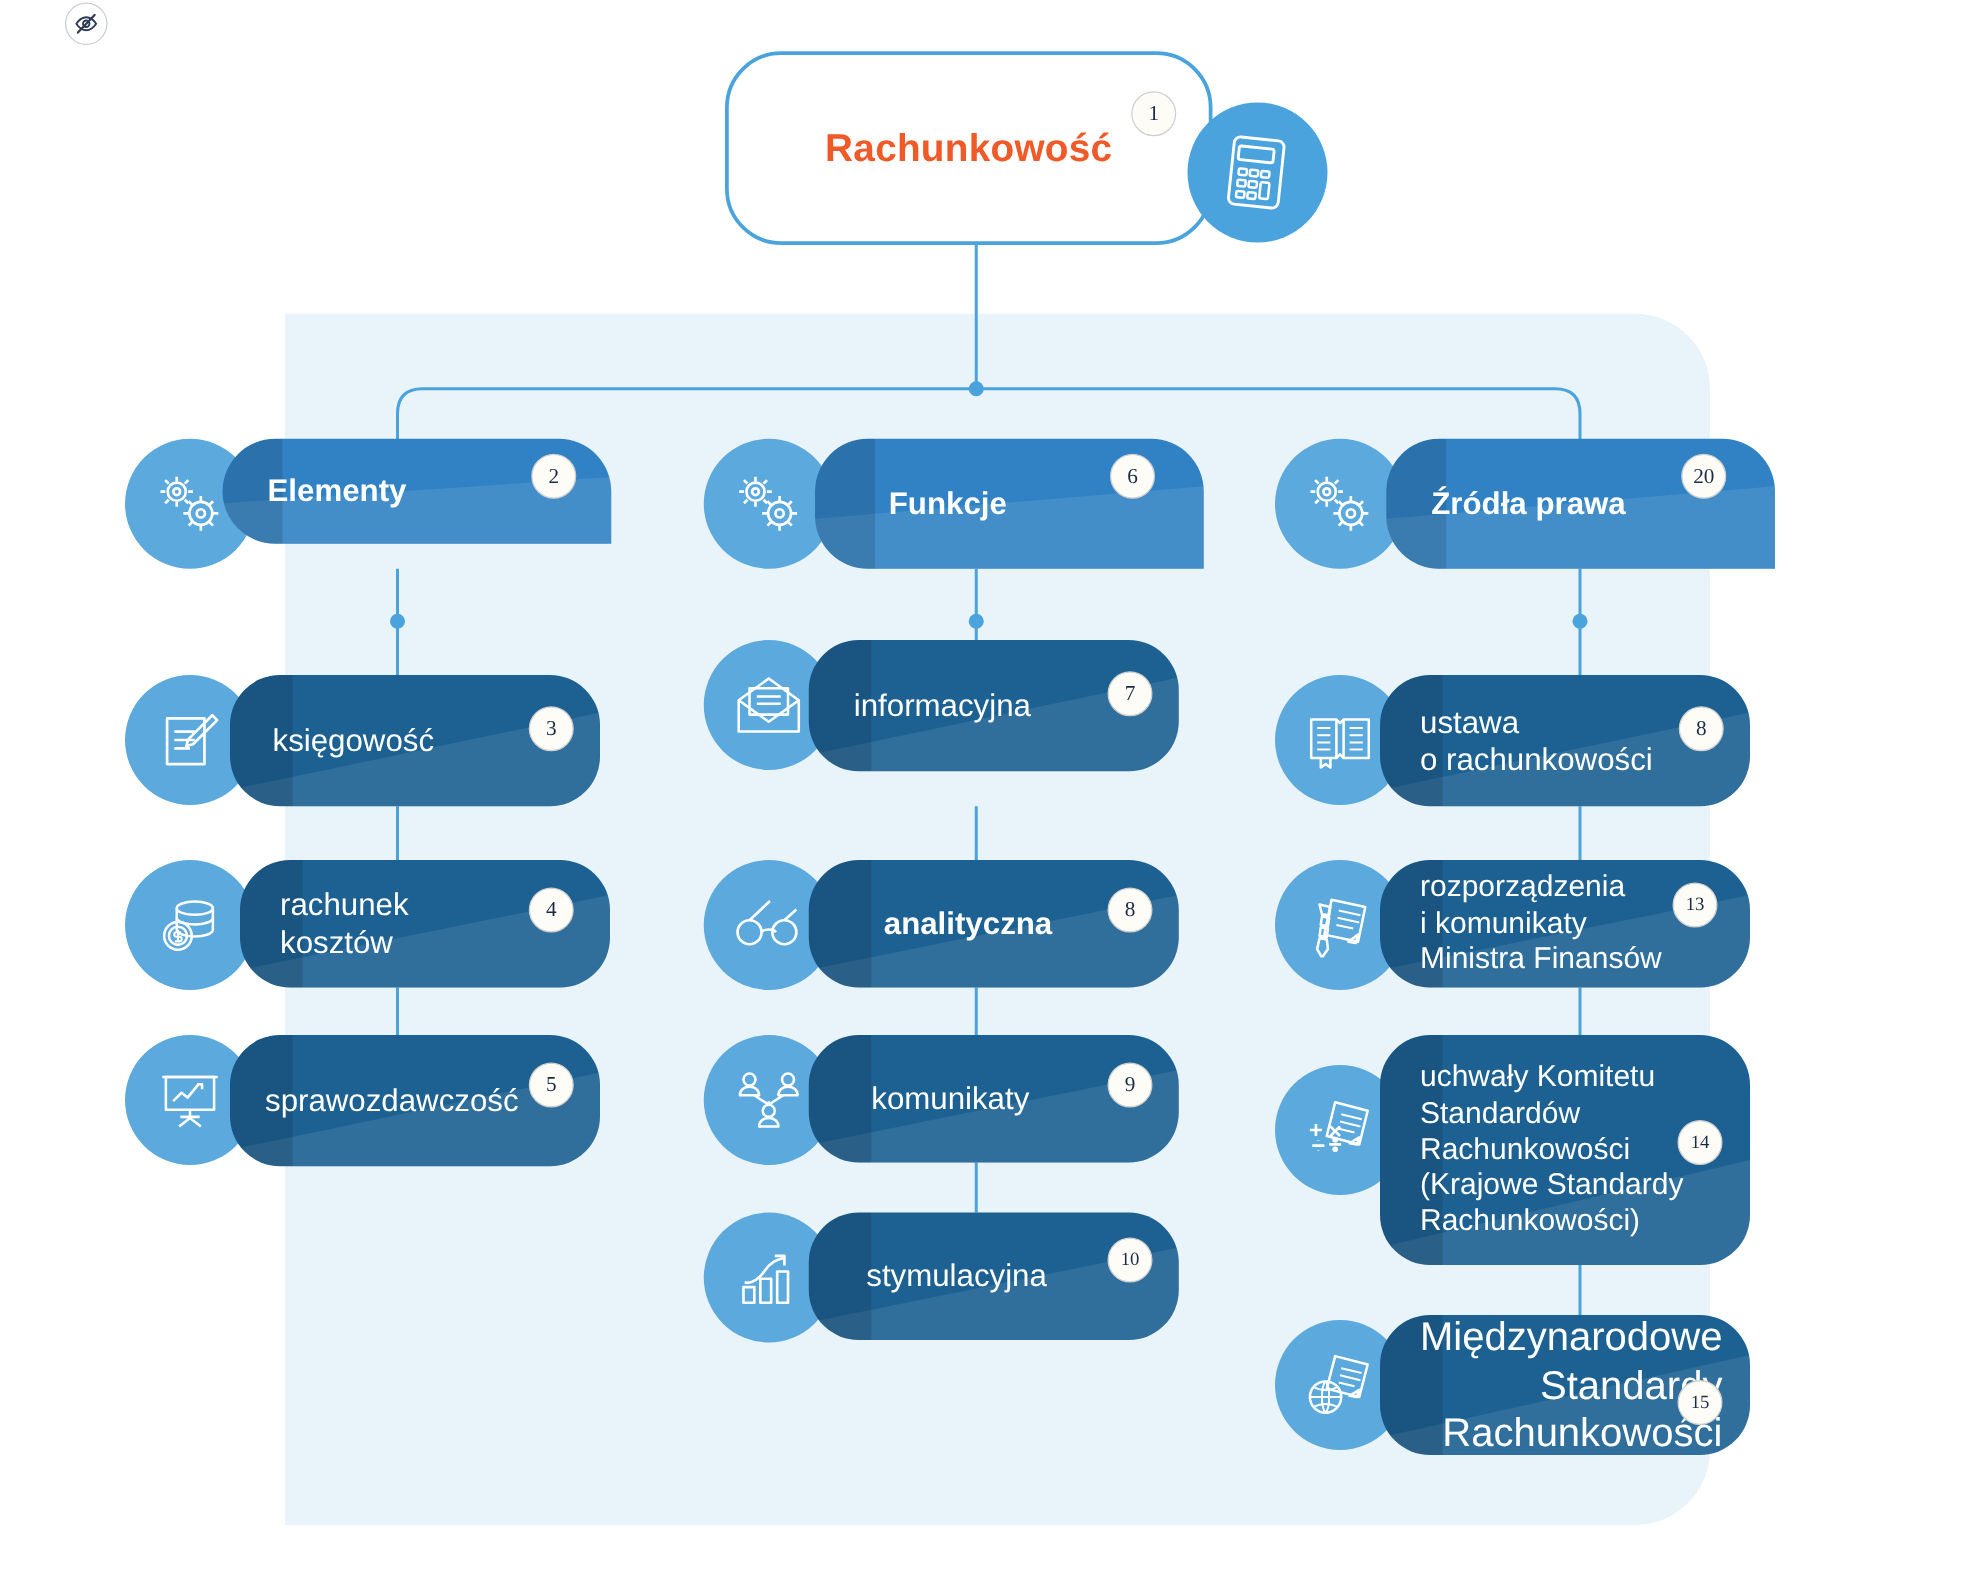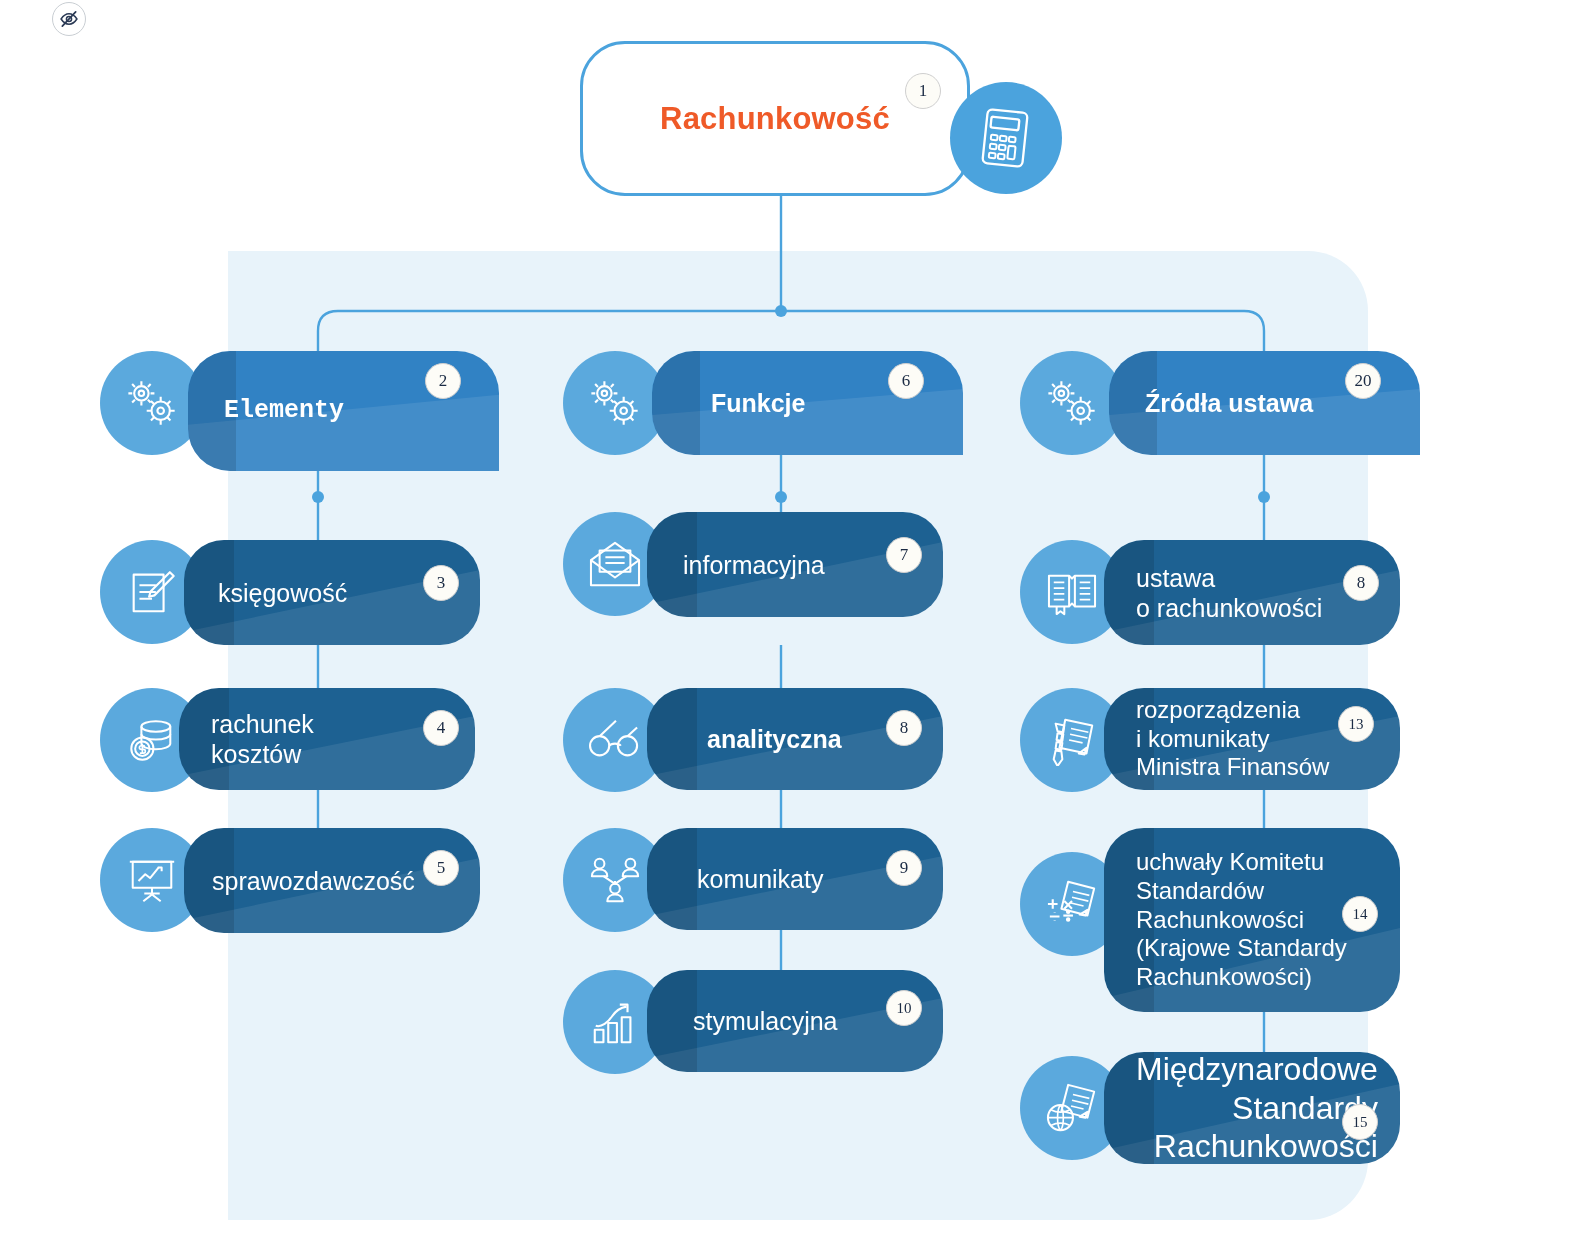--- a/index.html
+++ b/index.html
@@ -130,21 +130,21 @@
       <g stroke-width="2.2">
         <path d="M20 5.5v4M20 26.5v4M6.5 18h4M29.5 18h4M10.4 8.4l2.9 2.9M26.7 24.7l2.9 2.9M29.6 8.4l-2.9 2.9M13.3 24.7l-2.9 2.9"></path>
       </g>
       <circle cx="40" cy="36" r="9.5"></circle>
         <circle cx="40" cy="36" r="3.4"></circle>
       <g stroke-width="2.2">
         <path d="M40 21.5v5M40 45.5v5M25.5 36h5M49.5 36h5M29.9 25.9l3.5 3.5M46.6 42.6l3.5 3.5M50.1 25.9l-3.5 3.5M33.4 42.6l-3.5 3.5"></path>
       </g>
     </svg>
   </div>
-  <div class="box" style="left:88px;top:0;width:311px;height:120px;font-family:Liberation Mono, monospace;">
+  <div class="box" style="left:78px;top:0;width:311px;height:84px;">
     <svg class="sheen" viewBox="0 0 311 104" preserveAspectRatio="none">
         <polygon points="0,64 311,38 311,104 0,104" fill="#ffffff" opacity="0.09"></polygon>
       </svg>
     <div class="wedge" style="width:48px;border-radius:42px 0 0 42px;"></div>
     <span class="txt" style="margin-left:36px;">Elementy</span>
   </div>
   <div class="badge" style="left:325px;top:12px;">2</div>
 </div>
 
 <div class="node leaf" style="left:100px;top:540px;width:380px;height:105px;">
@@ -169,21 +169,21 @@
   <div class="circle ico">
     <svg width="54" height="52" viewBox="0 0 56 54" fill="none" stroke="#ffffff" stroke-width="2.1">
       <ellipse cx="32" cy="13" rx="15" ry="5.5"></ellipse>
       <path d="M17 13v18c0 3 6.7 5.5 15 5.5s15-2.5 15-5.5V13"></path>
       <path d="M17 21c0 3 6.7 5.5 15 5.5s15-2.5 15-5.5"></path>
       <circle cx="18" cy="36" r="11.5"></circle>
       <circle cx="18" cy="36" r="7.5"></circle>
       <path d="M18 31v10M20.6 33h-3.8a1.9 1.9 0 000 3.8h2.4a1.9 1.9 0 010 3.8h-3.8" stroke-width="1.7"></path>
     </svg>
   </div>
-  <div class="box" style="left:79px;top:0;width:296px;height:102px;">
+  <div class="box" style="left:92px;top:0;width:296px;height:102px;">
     <svg class="sheen" viewBox="0 0 296 102" preserveAspectRatio="none">
         <polygon points="0,88 296,28 296,102 0,102" fill="#ffffff" opacity="0.085"></polygon>
       </svg>
     <div class="wedge" style="width:50px;border-radius:40px 0 0 40px;"></div>
     <span class="txt" style="margin-left:32px;white-space:pre-line;">rachunek
 kosztów</span>
   </div>
   <div class="badge" style="left:323px;top:22px;">4</div>
 </div>
 
@@ -317,21 +317,21 @@
       <circle cx="40" cy="36" r="9.5"></circle>
         <circle cx="40" cy="36" r="3.4"></circle>
       <path d="M40 21.5v5M40 45.5v5M25.5 36h5M49.5 36h5M29.9 25.9l3.5 3.5M46.6 42.6l3.5 3.5M50.1 25.9l-3.5 3.5M33.4 42.6l-3.5 3.5"></path>
     </svg>
   </div>
   <div class="box" style="left:89px;top:0;width:311px;height:104px;">
     <svg class="sheen" viewBox="0 0 311 104" preserveAspectRatio="none">
         <polygon points="0,64 311,38 311,104 0,104" fill="#ffffff" opacity="0.09"></polygon>
       </svg>
     <div class="wedge" style="width:48px;border-radius:42px 0 0 42px;"></div>
-    <span class="txt" style="margin-left:36px;">Źródła ustawa</span>
+    <span class="txt" style="margin-left:36px;">Źródła prawa</span>
   </div>
   <div class="badge" style="left:325px;top:12px;">20</div>
 </div>
 
 <div class="node leaf" style="left:1020px;top:540px;width:380px;height:105px;">
   <div class="circle ico">
     <svg width="56" height="48" viewBox="0 0 58 50" fill="none" stroke="#ffffff" stroke-width="2.1" stroke-linejoin="round">
       <path d="M5 8h21v32H5zM32 8h21v32H32z"></path>
       <path d="M26 8l3 3 3-3M26 40l3-3 3 3"></path>
       <path d="M10 15h11M10 21h11M10 27h11M10 33h11M37 15h11M37 21h11M37 27h11M37 33h11" stroke-width="1.7"></path>

